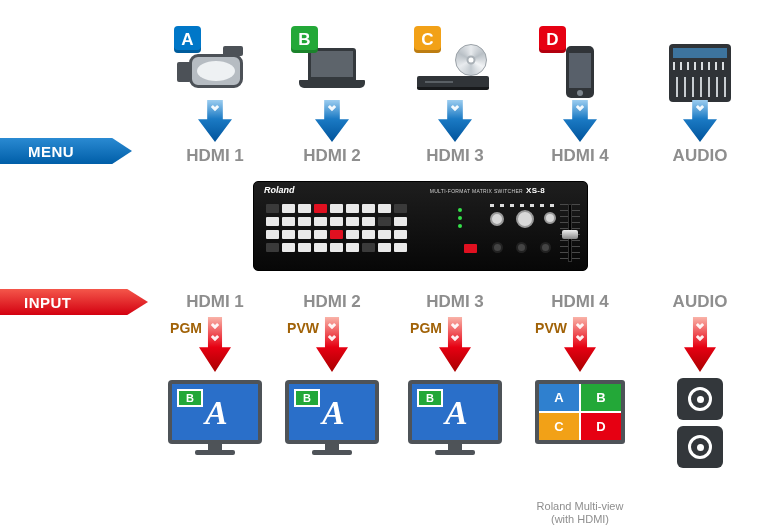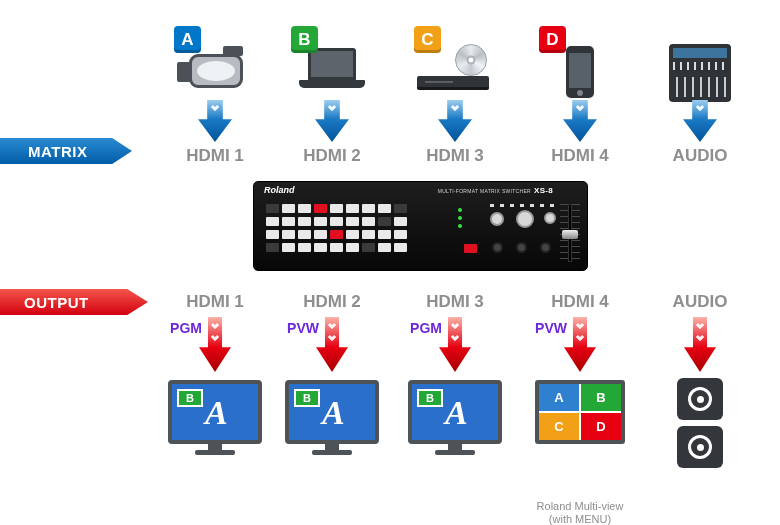--- a/index.html
+++ b/index.html
@@ -26,21 +26,21 @@
            display:flex; align-items:center; justify-content:center; color:#fff;
            font-size:17px; font-weight:bold; z-index:3; box-shadow:inset 0 -3px 0 rgba(0,0,0,.22); }
   .badge-a { background:#0077c8; } .badge-b { background:#23a838; }
   .badge-c { background:#f2a117; } .badge-d { background:#e60012; }
 
   .hdmi-label { position:absolute; top:128px; left:0; width:100%; text-align:center;
                 color:#8e8e8e; font-size:17px; font-weight:bold; }
   .out-label  { position:absolute; top:0; left:0; width:100%; text-align:center;
                 color:#8e8e8e; font-size:17px; font-weight:bold; }
   .mode-label { position:absolute; top:28px; left:0; width:42px; text-align:right;
-                color:#6d28d9; font-size:14px; font-weight:bold; }
+                color:#a16207; font-size:14px; font-weight:bold; }
 
   
   .arrow { position:absolute; left:50%; transform:translateX(-50%); }
   .arrow-blue { top:82px; width:34px; height:42px;
     background:linear-gradient(180deg,#9ccdf0,#1b7ac4 45%,#00539b);
     clip-path:polygon(27% 0,73% 0,73% 46%,100% 46%,50% 100%,0 46%,27% 46%); }
   .arrow-red  { top:25px; width:32px; height:55px;
     background:linear-gradient(180deg,#f9b3a8,#e60012 55%,#a80000);
     clip-path:polygon(28% 0,72% 0,72% 55%,100% 55%,50% 100%,0 55%,28% 55%); }
   .chev { position:absolute; left:50%; width:6px; height:6px;
@@ -79,21 +79,21 @@
            background:#2f3337; border-radius:4px; }
   .mx-top { position:absolute; left:4px; top:4px; right:4px; height:10px; background:#3d749e; }
   .mx-knobs { position:absolute; left:4px; right:4px; top:18px; height:8px;
               background:repeating-linear-gradient(to right,#d9dde0 0 2px,transparent 2px 7px); }
   .mx-faders { position:absolute; left:5px; right:5px; bottom:5px; height:20px;
                background:repeating-linear-gradient(to right,transparent 0 2px,#c8cdd1 2px 4px,transparent 4px 8px); }
 
   
   .xs1 { position:absolute; left:253px; top:181px; width:335px; height:90px;
          background:linear-gradient(180deg,#1e1e1e,#070707); border-radius:5px; border:1px solid #000; }
-  .xs1-top   { position:absolute; left:0; top:0; right:0; height:15px; }
+  .xs1-top   { position:absolute; left:0; top:0; right:8px; height:15px; }
   .xs1-logo  { position:absolute; left:10px; top:3px; color:#fff; font-size:9px; font-weight:bold; font-style:italic; }
   .xs1-title { position:absolute; right:34px; top:4px; color:#cfcfcf; font-size:5px; letter-spacing:.3px;
                display:flex; align-items:baseline; gap:3px; }
   .xs1-model { color:#fff; font-size:8px; font-weight:bold; font-style:normal; }
   .xs1-grid  { position:absolute; left:12px; top:22px; display:grid;
                grid-template-columns:repeat(9,13px); grid-auto-rows:9px; gap:4px 3px; }
   .xs1-grid i { background:#e9e9e9; border-radius:1px; display:block; }
   .xs1-grid i.d { background:#3a3a3a; }
   .xs1-grid i.r { background:#e01020; }
   .xs1-leds { position:absolute; left:204px; top:26px; display:flex; flex-direction:column; gap:4px; }
@@ -141,21 +141,21 @@
   .spk-ring { width:24px; height:24px; border-radius:50%; border:3px solid #fff;
               display:flex; align-items:center; justify-content:center; }
   .spk-dot { width:7px; height:7px; border-radius:50%; background:#fff; }
 </style>
 </head>
 <body>
 
 <div class="canvas">
 
   <div class="ribbon ribbon-input">
-    <span>MATRIX</span>
+    <span>MENU</span>
   </div>
 
   <div class="col in-col" style="left:160px">
     <div class="badge badge-a">A</div>
     <div class="device">
       <div class="cam-lens"></div>
       <div class="cam-body">
           <div class="cam-oval"></div>
         </div>
       <div class="cam-vf"></div>
@@ -282,21 +282,21 @@
     <div class="xs1-knob dark" style="left:262px;top:60px;width:11px;height:11px"></div>
     <div class="xs1-knob dark" style="left:286px;top:60px;width:11px;height:11px"></div>
     <div class="xs1-fader">
       <div class="ticks"></div>
       <div class="track"></div>
       <div class="cap"></div>
     </div>
   </div>
 
   <div class="ribbon ribbon-output">
-    <span>OUTPUT</span>
+    <span>INPUT</span>
   </div>
 
   <div class="col out-col" style="left:160px">
     <div class="out-label">HDMI 1</div>
     <div class="mode-label">PGM</div>
     <div class="arrow arrow-red">
         <i class="chev" style="top:5px"></i>
         <i class="chev" style="top:17px"></i>
       </div>
     <div class="monitor">
@@ -359,21 +359,21 @@
     <div class="mv">
       <div class="mv-grid">
         <div class="q q-a">A</div>
         <div class="q q-b">B</div>
         <div class="q q-c">C</div>
         <div class="q q-d">D</div>
       </div>
     </div>
     <div class="mv-caption">
       <div>Roland Multi-view</div>
-      <div>(with MENU)</div>
+      <div>(with HDMI)</div>
     </div>
   </div>
 
   <div class="col out-col" style="left:645px">
     <div class="out-label">AUDIO</div>
     <div class="arrow arrow-red">
         <i class="chev" style="top:5px"></i>
         <i class="chev" style="top:17px"></i>
       </div>
     <div class="speakers">

